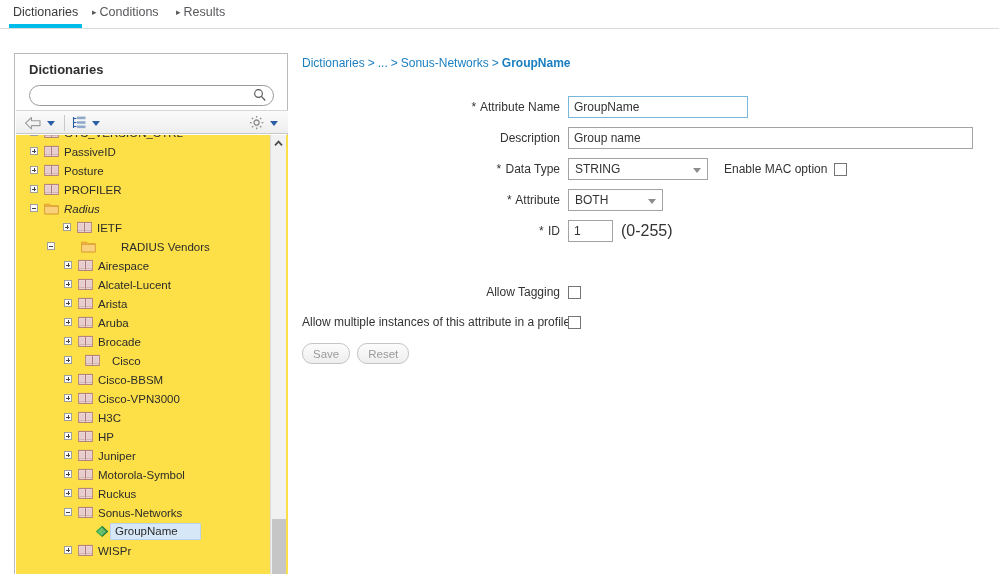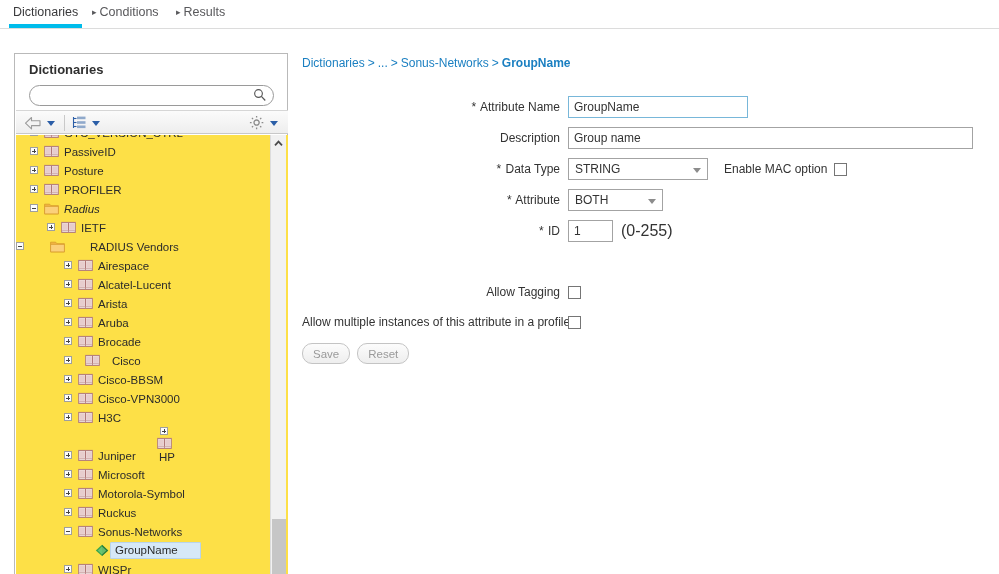--- a/index.html
+++ b/index.html
@@ -427,36 +427,36 @@
             <i></i>
           </span>
           <span style="display: flex;">
             <svg class="icn" width="15" height="13" viewBox="0 0 15 13">
               <path d="M0.6 2.2 h5.1 l1.2 1.5 h7.5 v8.2 h-13.8 z" fill="#f2b445" stroke="#d79a2b" stroke-width="0.8"></path>
               <path d="M0.6 4.4 h13.8 v7.5 h-13.8 z" fill="#fbd07a" stroke="#d79a2b" stroke-width="0.7"></path>
             </svg>
           </span>
           <span class="tlabel italic">Radius</span>
         </div>
-        <div class="trow" style="padding-left: 31px;">
+        <div class="trow" style="padding-left: 47px;">
           <span class="toggle closed">
             <i></i>
           </span>
           <span style="display: flex;">
             <svg class="icn" width="15" height="13" viewBox="0 0 15 13">
               <rect x="0.7" y="1.4" width="13.6" height="10" fill="#f6eeee" stroke="#b07878" stroke-width="1"></rect>
               <rect x="1.6" y="2.3" width="5.2" height="6.6" fill="#e7cdcd"></rect>
               <rect x="8.2" y="2.3" width="5.2" height="6.6" fill="#e7cdcd"></rect>
               <line x1="7.5" y1="1.8" x2="7.5" y2="10.8" stroke="#b07878" stroke-width="1"></line>
               <line x1="1.3" y1="9.7" x2="13.7" y2="9.7" stroke="#c09292" stroke-width="0.8"></line>
             </svg>
           </span>
           <span class="tlabel">IETF</span>
         </div>
-        <div class="trow" style=" gap: 20px;">
+        <div class="trow" style="padding-left: 31px; gap: 20px;">
           <span class="toggle">
             <i></i>
           </span>
           <span style="display: flex;">
             <svg class="icn" width="15" height="13" viewBox="0 0 15 13">
               <path d="M0.6 2.2 h5.1 l1.2 1.5 h7.5 v8.2 h-13.8 z" fill="#f2b445" stroke="#d79a2b" stroke-width="0.8"></path>
               <path d="M0.6 4.4 h13.8 v7.5 h-13.8 z" fill="#fbd07a" stroke="#d79a2b" stroke-width="0.7"></path>
             </svg>
           </span>
           <span class="tlabel">RADIUS Vendors</span>
@@ -589,21 +589,21 @@
             <svg class="icn" width="15" height="13" viewBox="0 0 15 13">
               <rect x="0.7" y="1.4" width="13.6" height="10" fill="#f6eeee" stroke="#b07878" stroke-width="1"></rect>
               <rect x="1.6" y="2.3" width="5.2" height="6.6" fill="#e7cdcd"></rect>
               <rect x="8.2" y="2.3" width="5.2" height="6.6" fill="#e7cdcd"></rect>
               <line x1="7.5" y1="1.8" x2="7.5" y2="10.8" stroke="#b07878" stroke-width="1"></line>
               <line x1="1.3" y1="9.7" x2="13.7" y2="9.7" stroke="#c09292" stroke-width="0.8"></line>
             </svg>
           </span>
           <span class="tlabel">H3C</span>
         </div>
-        <div class="trow" style="padding-left: 48px; flex-direction: column;">
+        <div class="trow" style="padding-left: 48px;">
           <span class="toggle closed">
             <i></i>
           </span>
           <span style="display: flex;">
             <svg class="icn" width="15" height="13" viewBox="0 0 15 13">
               <rect x="0.7" y="1.4" width="13.6" height="10" fill="#f6eeee" stroke="#b07878" stroke-width="1"></rect>
               <rect x="1.6" y="2.3" width="5.2" height="6.6" fill="#e7cdcd"></rect>
               <rect x="8.2" y="2.3" width="5.2" height="6.6" fill="#e7cdcd"></rect>
               <line x1="7.5" y1="1.8" x2="7.5" y2="10.8" stroke="#b07878" stroke-width="1"></line>
               <line x1="1.3" y1="9.7" x2="13.7" y2="9.7" stroke="#c09292" stroke-width="0.8"></line>
@@ -618,35 +618,20 @@
           <span style="display: flex;">
             <svg class="icn" width="15" height="13" viewBox="0 0 15 13">
               <rect x="0.7" y="1.4" width="13.6" height="10" fill="#f6eeee" stroke="#b07878" stroke-width="1"></rect>
               <rect x="1.6" y="2.3" width="5.2" height="6.6" fill="#e7cdcd"></rect>
               <rect x="8.2" y="2.3" width="5.2" height="6.6" fill="#e7cdcd"></rect>
               <line x1="7.5" y1="1.8" x2="7.5" y2="10.8" stroke="#b07878" stroke-width="1"></line>
               <line x1="1.3" y1="9.7" x2="13.7" y2="9.7" stroke="#c09292" stroke-width="0.8"></line>
             </svg>
           </span>
           <span class="tlabel">Juniper</span>
-        </div>
-        <div class="trow" style="padding-left: 48px;">
-          <span class="toggle closed">
-            <i></i>
-          </span>
-          <span style="display: flex;">
-            <svg class="icn" width="15" height="13" viewBox="0 0 15 13">
-              <rect x="0.7" y="1.4" width="13.6" height="10" fill="#f6eeee" stroke="#b07878" stroke-width="1"></rect>
-              <rect x="1.6" y="2.3" width="5.2" height="6.6" fill="#e7cdcd"></rect>
-              <rect x="8.2" y="2.3" width="5.2" height="6.6" fill="#e7cdcd"></rect>
-              <line x1="7.5" y1="1.8" x2="7.5" y2="10.8" stroke="#b07878" stroke-width="1"></line>
-              <line x1="1.3" y1="9.7" x2="13.7" y2="9.7" stroke="#c09292" stroke-width="0.8"></line>
-            </svg>
-          </span>
-          <span class="tlabel">Microsoft</span>
         </div>
         <div class="trow" style="padding-left: 48px;">
           <span class="toggle closed">
             <i></i>
           </span>
           <span style="display: flex;">
             <svg class="icn" width="15" height="13" viewBox="0 0 15 13">
               <rect x="0.7" y="1.4" width="13.6" height="10" fill="#f6eeee" stroke="#b07878" stroke-width="1"></rect>
               <rect x="1.6" y="2.3" width="5.2" height="6.6" fill="#e7cdcd"></rect>
               <rect x="8.2" y="2.3" width="5.2" height="6.6" fill="#e7cdcd"></rect>

